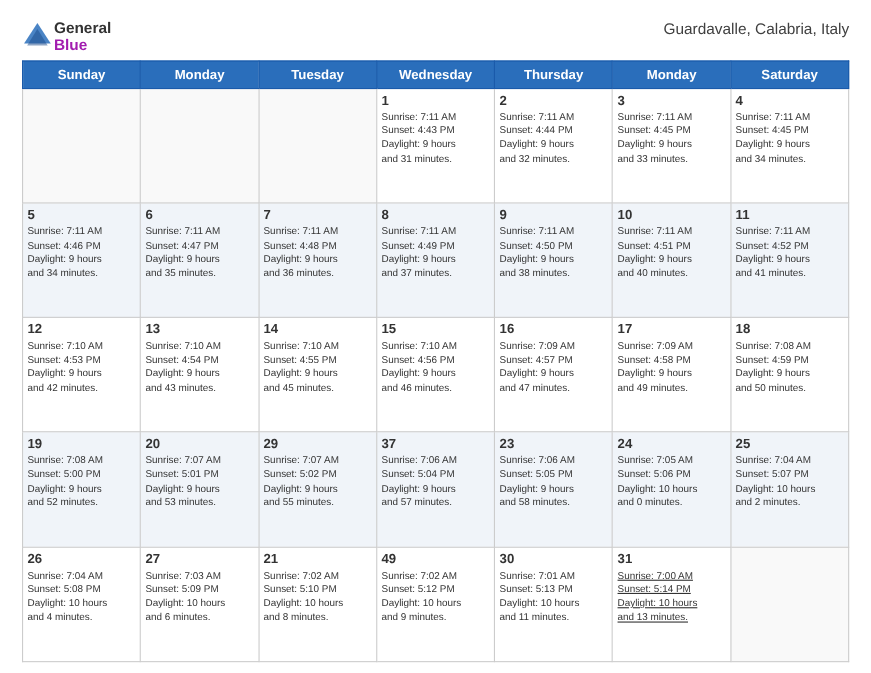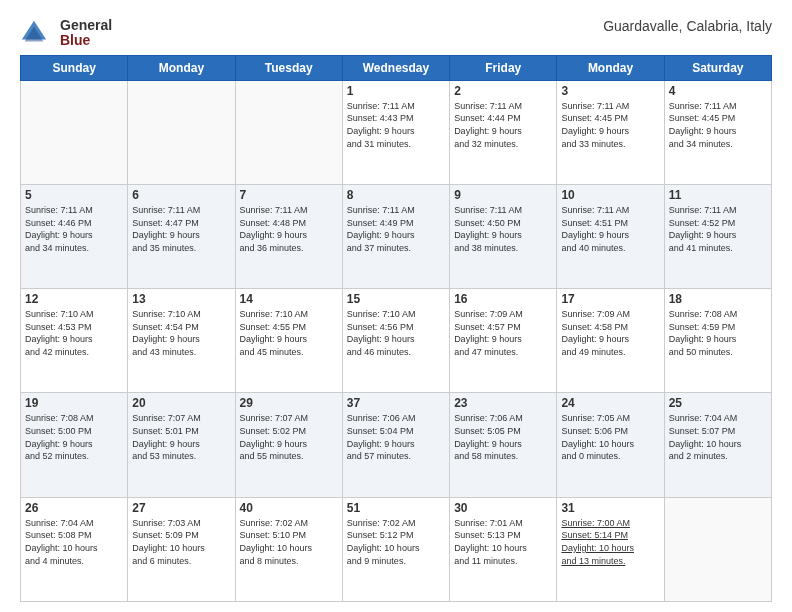--- a/index.html
+++ b/index.html
@@ -19,36 +19,36 @@
     }
     .header {
       display: flex;
       justify-content: space-between;
       align-items: flex-start;
       margin-bottom: 6px;
     }
     .logo {
       display: flex;
       align-items: center;
-      gap: 12px;
+      gap: 1px;
     }
     .logo-text {
       display: flex;
       flex-direction: column;
       line-height: 1.1;
     }
     .logo-general {
       font-size: 14px;
       font-weight: bold;
       color: #333;
     }
     .logo-blue {
       font-size: 14px;
       font-weight: bold;
-      color: #7f1d1d;
+      color: #a21caf;
     }
     .logo-icon {
       width: 28px;
       height: 28px;
     }
     .title-block {
       text-align: right;
     }
     .month-title {
       font-size: 28px;
@@ -124,21 +124,21 @@
   </div>
 
   <table class="calendar">
     <thead>
       <tr>
 
       <th>Sunday</th>
           <th>Monday</th>
           <th>Tuesday</th>
           <th>Wednesday</th>
-          <th>Friday</th>
+          <th>Thursday</th>
           <th>Monday</th>
           <th>Saturday</th>
         </tr>
     </thead>
     <tbody id="calendar-body">
     <tr>
           <td class="empty-cell"></td>
           <td class="empty-cell"></td>
           <td class="empty-cell"></td>
           <td>
@@ -332,28 +332,28 @@
 and 4 minutes.</div>
           </td>
           <td>
             <span class="day-number">27</span>
             <div class="day-info" style="white-space: pre-line;">Sunrise: 7:03 AM
 Sunset: 5:09 PM
 Daylight: 10 hours
 and 6 minutes.</div>
           </td>
           <td>
-            <span class="day-number">40</span>
+            <span class="day-number">21</span>
             <div class="day-info" style="white-space: pre-line;">Sunrise: 7:02 AM
 Sunset: 5:10 PM
 Daylight: 10 hours
 and 8 minutes.</div>
           </td>
           <td>
-            <span class="day-number">51</span>
+            <span class="day-number">49</span>
             <div class="day-info" style="white-space: pre-line;">Sunrise: 7:02 AM
 Sunset: 5:12 PM
 Daylight: 10 hours
 and 9 minutes.</div>
           </td>
           <td>
             <span class="day-number">30</span>
             <div class="day-info" style="white-space: pre-line;">Sunrise: 7:01 AM
 Sunset: 5:13 PM
 Daylight: 10 hours

